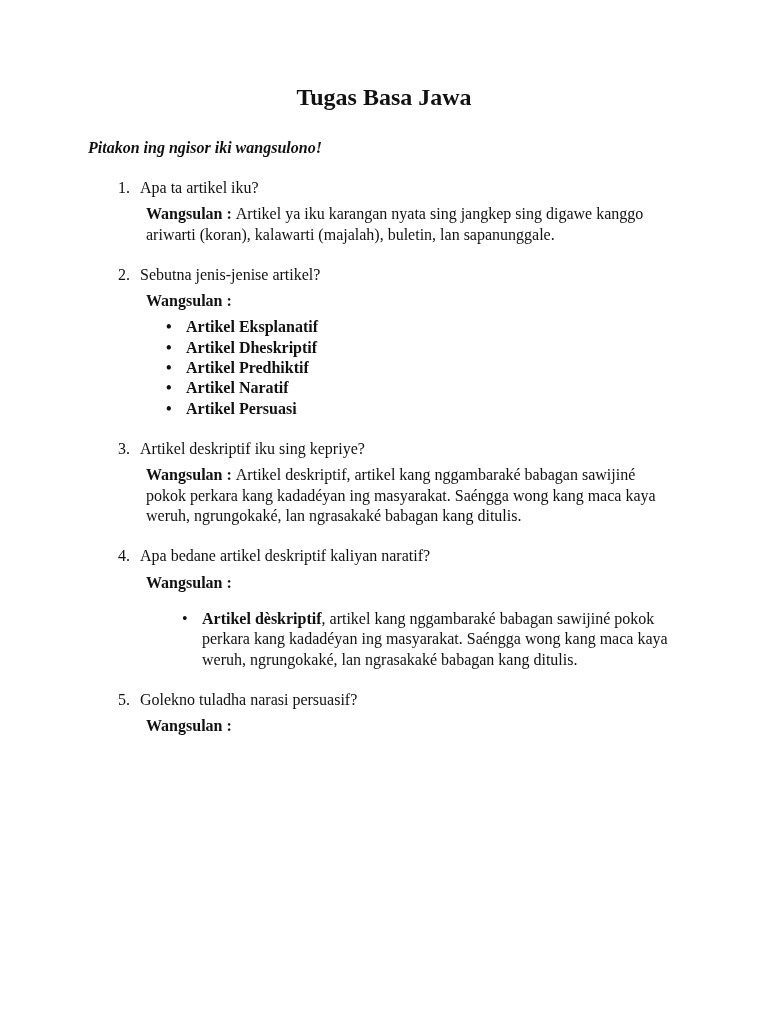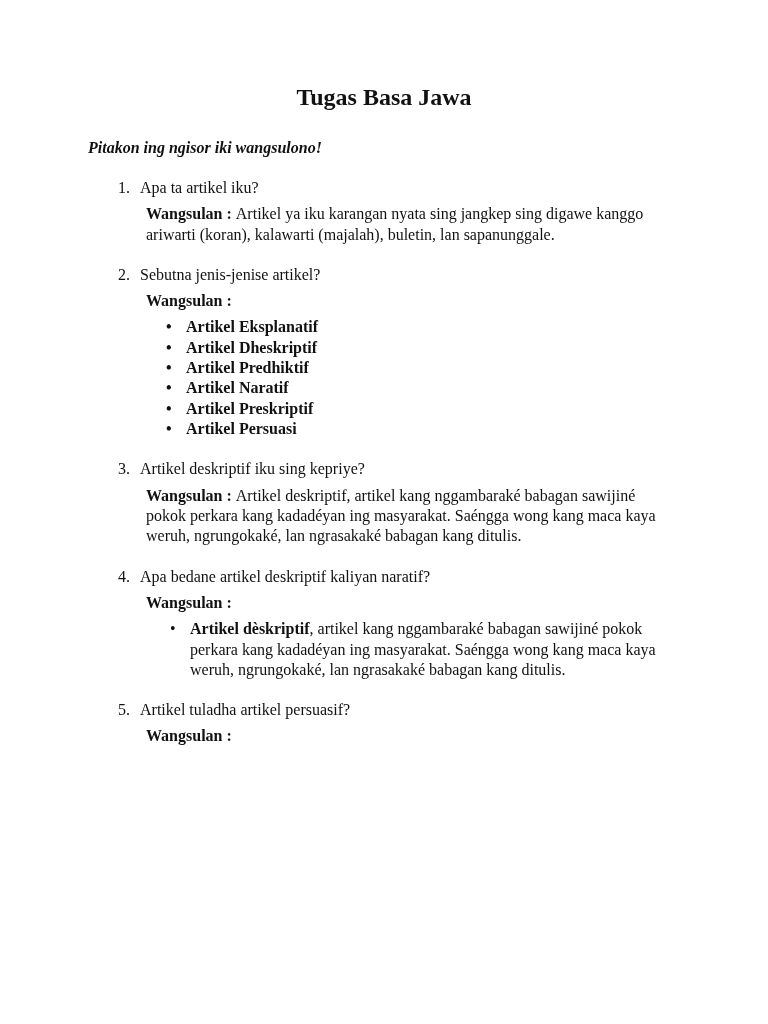--- a/index.html
+++ b/index.html
@@ -68,21 +68,21 @@
     position: relative;
     padding-left: 46px;
   }
   .type-list li::before {
     content: "\2022";
     position: absolute;
     left: 26px;
   }
   .rich-list {
     list-style: none;
-    margin: 4px;
+    margin: 16px;
     padding: 0;
   }
   .rich-list li {
     position: relative;
     padding-left: 46px;
     max-width: 486px;
   }
   .rich-list li + li {
     margin-top: 22px;
   }
@@ -114,21 +114,20 @@
 
     <li class="qa-item">
       <span class="q-number">2.</span>
       <span class="q-text">Sebutna jenis-jenise artikel?</span>
       <p class="answer"><span class="answer-label">Wangsulan :</span></p>
       <ul class="type-list">
         <li>Artikel Eksplanatif</li>
         <li>Artikel Dheskriptif</li>
         <li>Artikel Predhiktif</li>
         <li>Artikel Naratif</li>
-        <li>Artikel Preskriptif</li>
         <li>Artikel Persuasi</li>
       </ul>
     </li>
 
     <li class="qa-item">
       <span class="q-number">3.</span>
       <span class="q-text">Artikel deskriptif iku sing kepriye?</span>
       <p class="answer"><span class="answer-label">Wangsulan :</span><span>Artikel deskriptif, artikel kang nggambaraké babagan sawijiné pokok perkara kang kadadéyan ing masyarakat. Saéngga wong kang maca kaya weruh, ngrungokaké, lan ngrasakaké babagan kang ditulis.</span></p>
     </li>
 
@@ -136,18 +135,18 @@
       <span class="q-number">4.</span>
       <span class="q-text">Apa bedane artikel deskriptif kaliyan naratif?</span>
       <p class="answer"><span class="answer-label">Wangsulan :</span></p>
       <ul class="rich-list">
         <li><span class="lead">Artikel dèskriptif</span><span>, artikel kang nggambaraké babagan sawijiné pokok perkara kang kadadéyan ing masyarakat. Saéngga wong kang maca kaya weruh, ngrungokaké, lan ngrasakaké babagan kang ditulis.</span></li>
       </ul>
     </li>
 
     <li class="qa-item">
       <span class="q-number">5.</span>
-      <span class="q-text">Artikel tuladha artikel persuasif?</span>
+      <span class="q-text">Golekno tuladha narasi persuasif?</span>
       <p class="answer"><span class="answer-label">Wangsulan :</span></p>
     </li>
 
   </ol>
 </div>
 
 </body></html>

